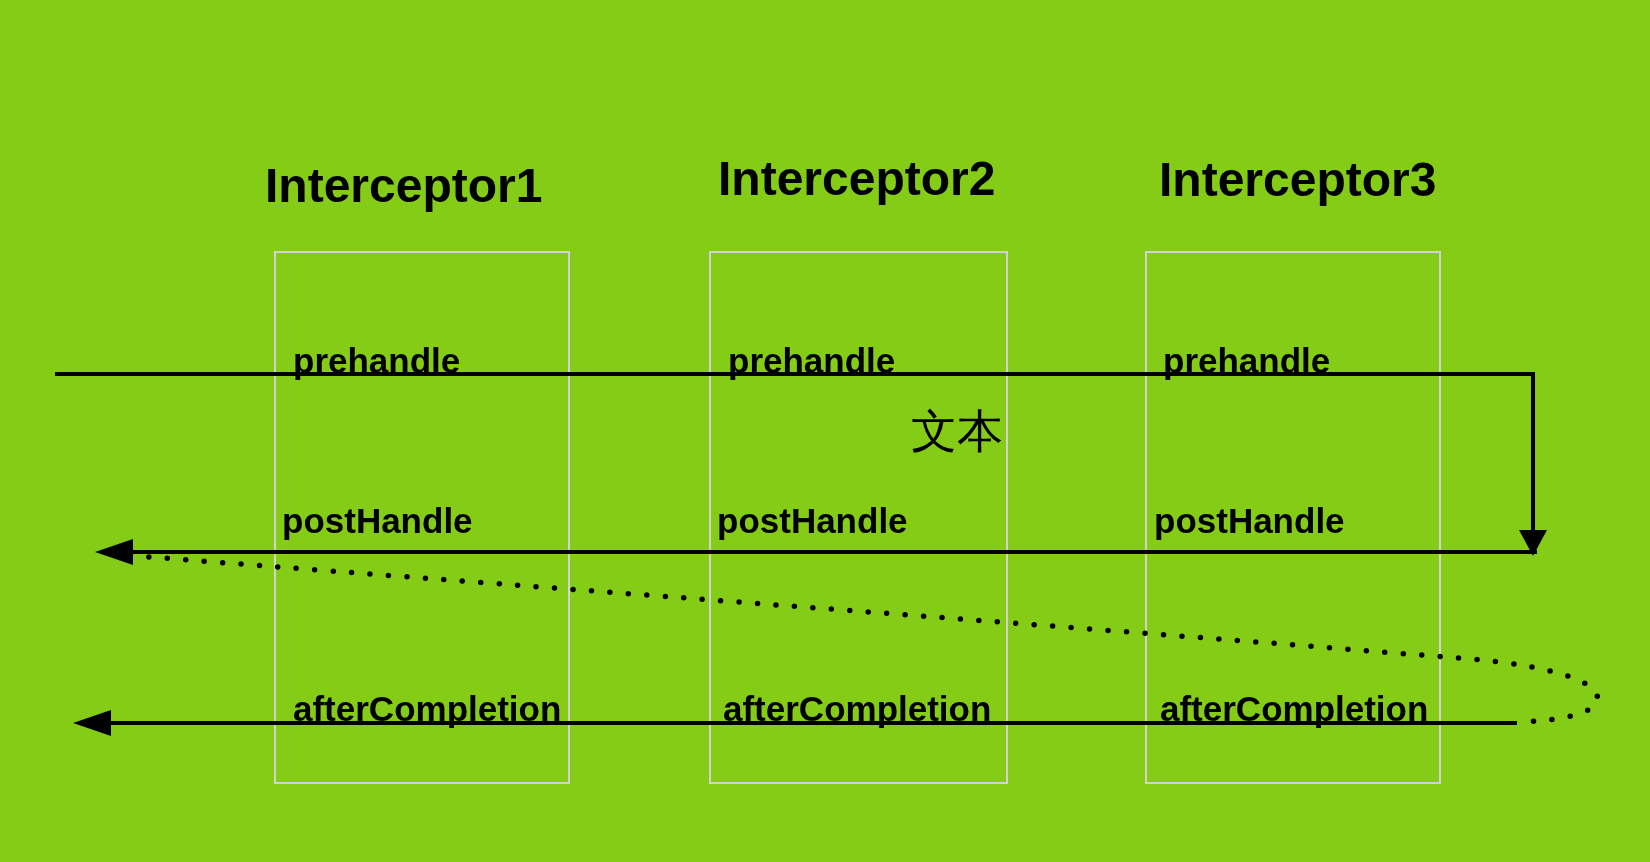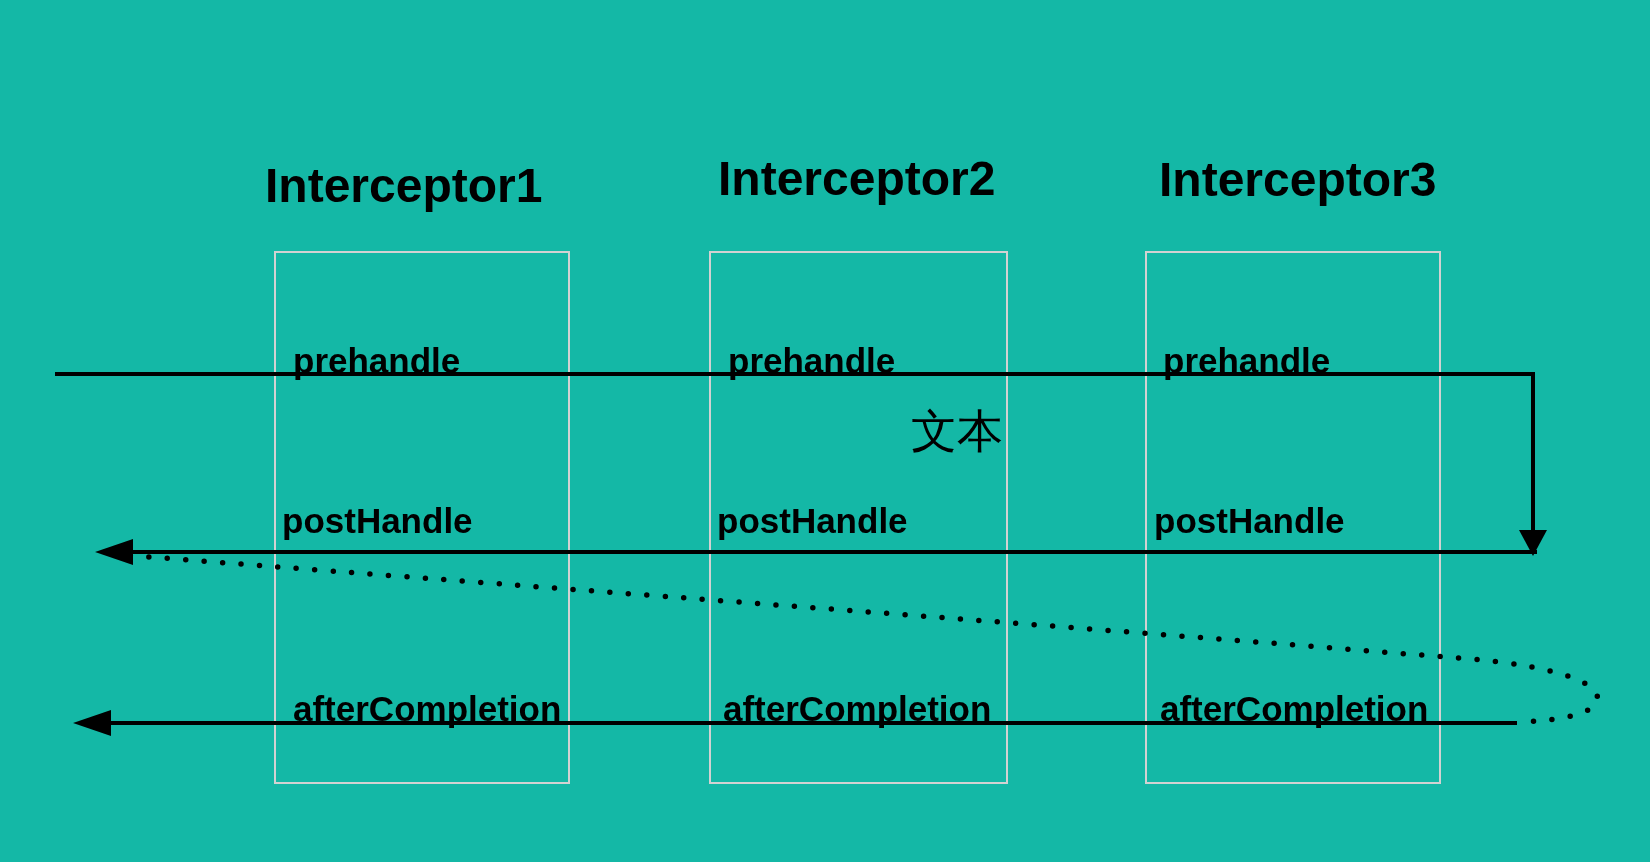--- a/index.html
+++ b/index.html
@@ -7,21 +7,21 @@
     padding: 0;
     background: #ffffff;
     width: 1650px;
     height: 862px;
     overflow: hidden;
   }
   .stage {
     position: relative;
     width: 1650px;
     height: 862px;
-    background: #14b8a6;
+    background: #84cc16;
   }
   svg { display: block; }
   .title {
     font-family: "Liberation Sans", "DejaVu Sans", sans-serif;
     font-weight: 700;
     font-size: 48px;
     fill: #000000;
   }
   .label {
     font-family: "Liberation Sans", "DejaVu Sans", sans-serif;

